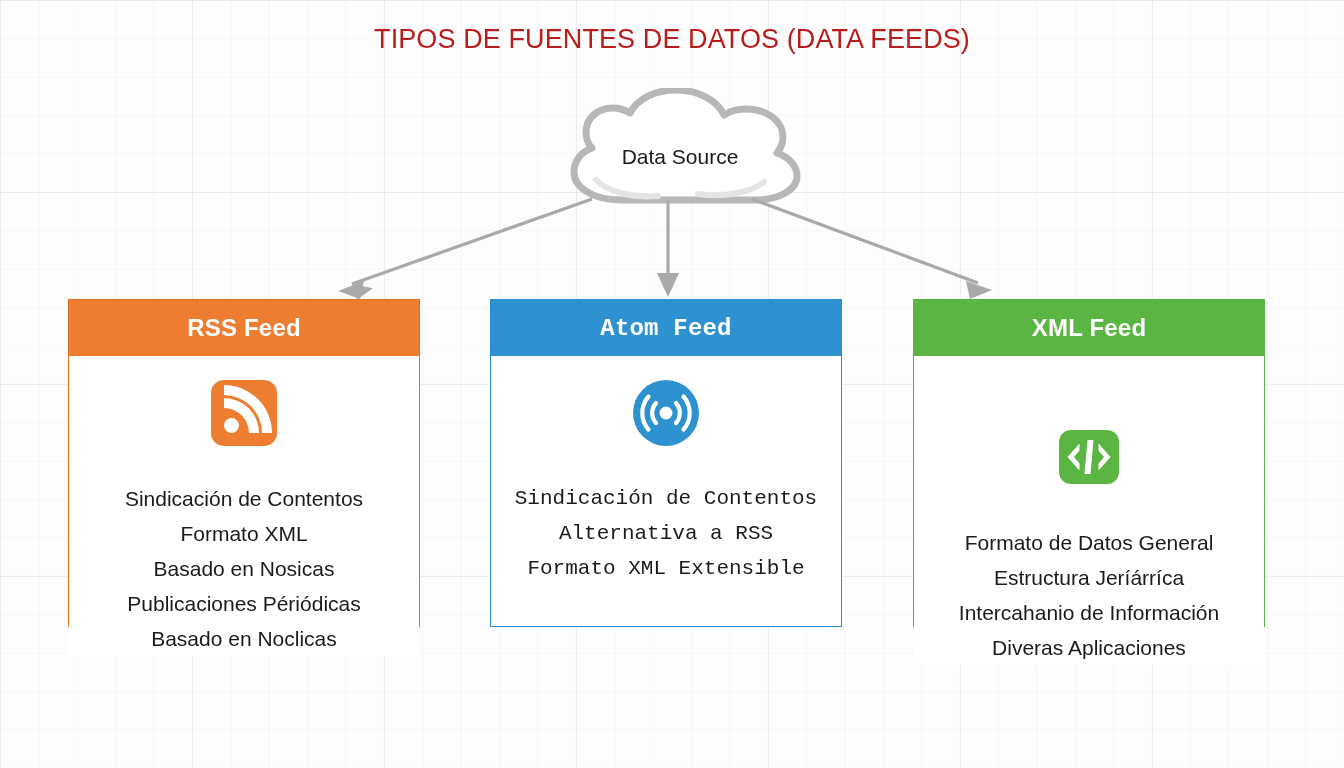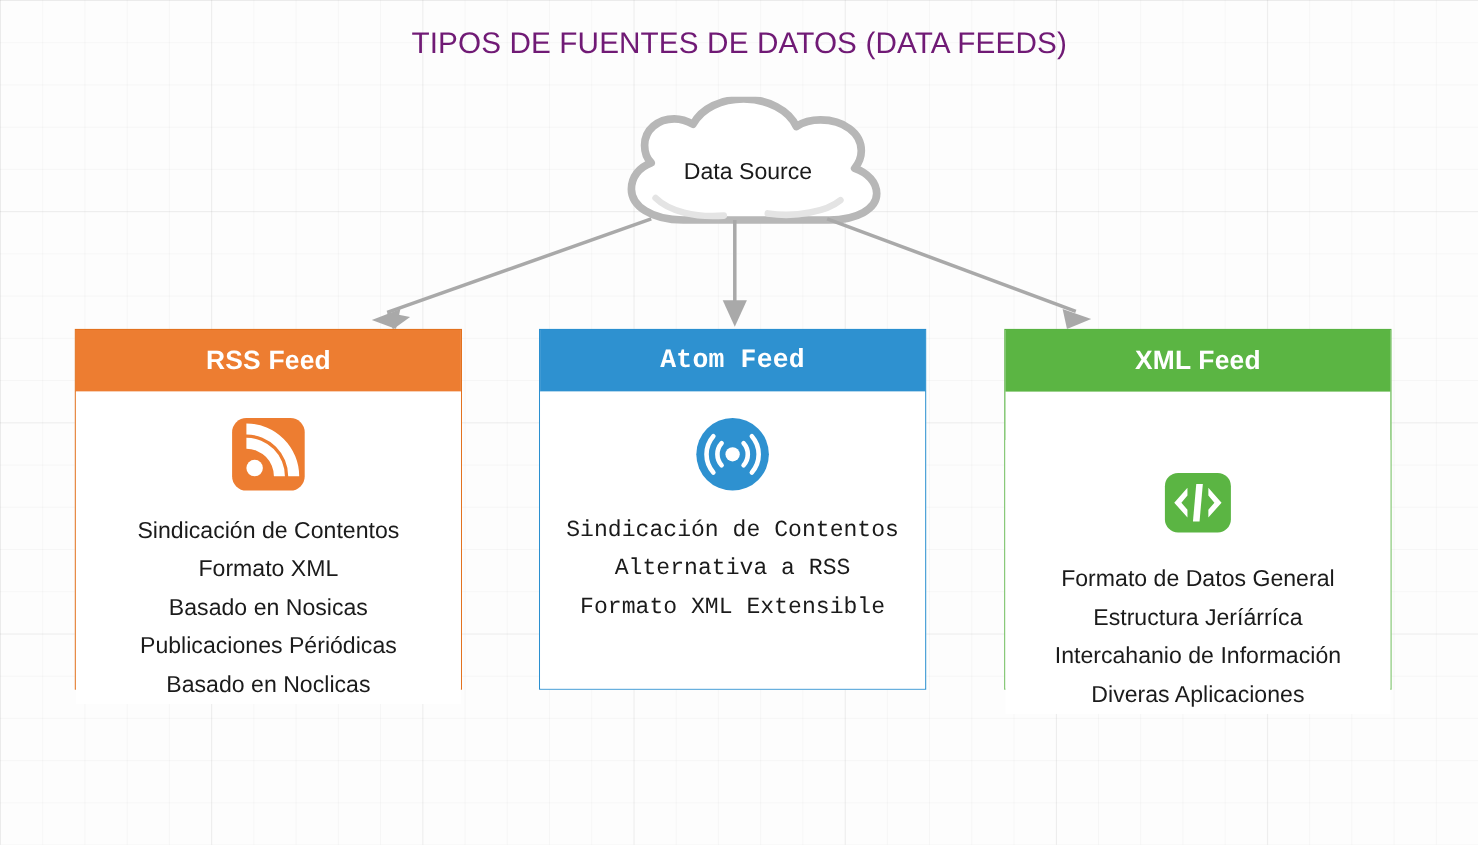--- a/index.html
+++ b/index.html
@@ -40,21 +40,21 @@
 
   
   #page-title {
     position: absolute;
     left: 0;
     top: 24px;
     width: 1344px;
     text-align: center;
     font-size: 27px;
     font-weight: 400;
-    color: #701a75;
+    color: #b91c1c;
     letter-spacing: 0.1px;
     white-space: nowrap;
   }
 
   
   #cloud-node {
     position: absolute;
     left: 548px;
     top: 88px;
     width: 258px;
@@ -136,21 +136,21 @@
     margin-top: 21px;
     width: 72px;
     height: 72px;
     display: flex;
     align-items: center;
     justify-content: center;
   }
   .card-icon svg { display: block; }
 
   .card-lines {
-    margin-top: 16px;
+    margin-top: 32px;
     width: 100%;
     text-align: center;
   }
   .card-line {
     font-size: 21px;
     line-height: 35px;
     color: #1b1b1b;
     white-space: nowrap;
   }
 </style>

